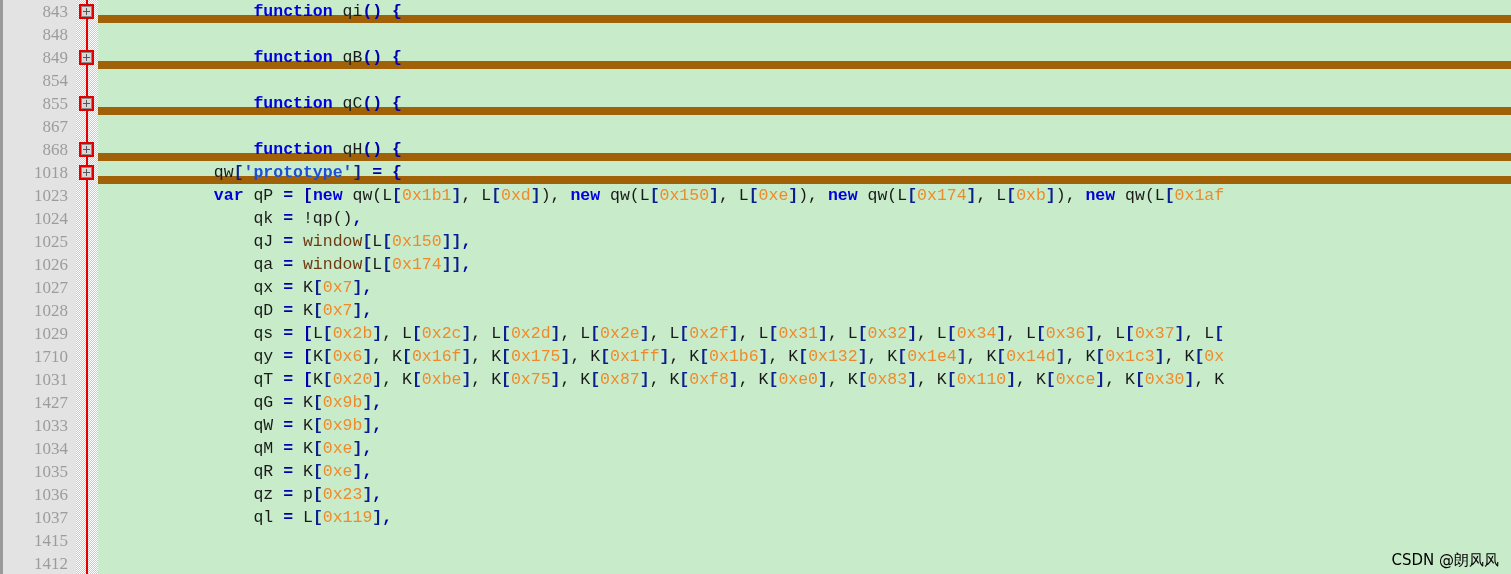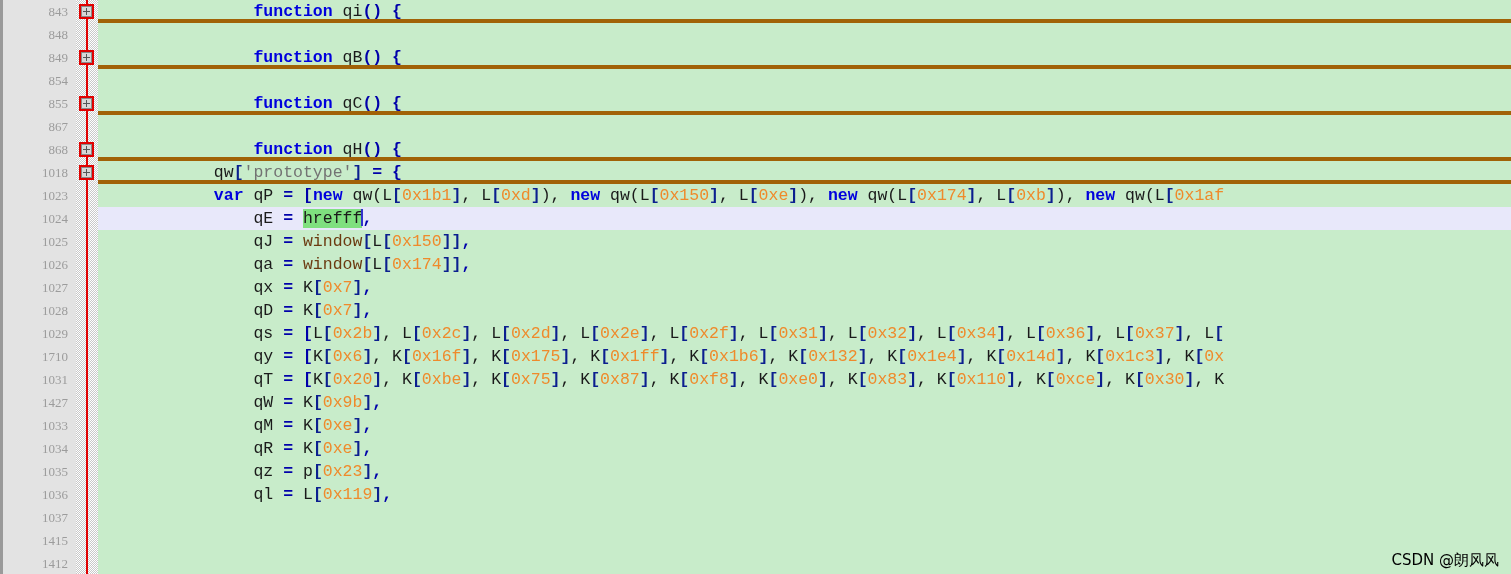--- a/index.html
+++ b/index.html
@@ -38,21 +38,21 @@
     left: 0;
     top: 0;
     width: 73px;
     height: 100%;
   }
   .linenum {
     height: 23px;
     line-height: 23px;
     text-align: right;
     padding-right: 8px;
-    font-size: 13px;
+    font-size: 17px;
     color: #9c9c9c;
     font-family: "Liberation Serif", "DejaVu Serif", serif;
     box-sizing: border-box;
     white-space: nowrap;
   }
 
   
   .fold-strip {
     position: absolute;
     left: 73px;
@@ -128,29 +128,29 @@
     font-size: 16.5px;
     white-space: pre;
     color: #1a1a1a;
     font-family: "Liberation Mono", "DejaVu Sans Mono", monospace;
     box-sizing: border-box;
   }
   .code-line.current {
     background: #e8e8fa;
   }
   .code-line.foldrule {
-    border-bottom: 4px solid #a16207;
+    border-bottom: 8px solid #a16207;
   }
 
   
   .t-kw      { color: #0000dd; font-weight: bold; }   
   .t-ident   { color: #1a1a1a; }
   .t-punct   { color: #0000aa; font-weight: bold; }   
   .t-num     { color: #ef8a2b; }                      
-  .t-str     { color: #737373; }                      
+  .t-str     { color: #1d4ed8; font-weight: bold; }                      
   .t-global  { color: #6b3a10; font-weight: normal; }   
   .t-plain   { color: #1a1a1a; }
   .t-bracket { color: #0b1f8f; font-weight: bold; }
 
   .sel {
     background: #7fe07f;
     color: #1a1a1a;
   }
   .caret {
     display: inline-block;
@@ -182,28 +182,29 @@
   <div class="code-area" id="code-area">
       <div class="code-line foldrule"><span class="t-plain">                </span><span class="t-kw">function</span><span class="t-ident"> qi</span><span class="t-punct">() {</span></div>
       <div class="code-line">&nbsp;</div>
       <div class="code-line foldrule"><span class="t-plain">                </span><span class="t-kw">function</span><span class="t-ident"> qB</span><span class="t-punct">() {</span></div>
       <div class="code-line">&nbsp;</div>
       <div class="code-line foldrule"><span class="t-plain">                </span><span class="t-kw">function</span><span class="t-ident"> qC</span><span class="t-punct">() {</span></div>
       <div class="code-line">&nbsp;</div>
       <div class="code-line foldrule"><span class="t-plain">                </span><span class="t-kw">function</span><span class="t-ident"> qH</span><span class="t-punct">() {</span></div>
       <div class="code-line foldrule"><span class="t-plain">            </span><span class="t-ident">qw</span><span class="t-bracket">[</span><span class="t-str">'prototype'</span><span class="t-bracket">]</span><span class="t-punct"> = {</span></div>
       <div class="code-line"><span class="t-plain">            </span><span class="t-kw">var</span><span class="t-ident"> qP </span><span class="t-punct">= [</span><span class="t-kw">new</span><span class="t-ident"> qw(L</span><span class="t-bracket">[</span><span class="t-num">0x1b1</span><span class="t-bracket">]</span><span class="t-ident">, L</span><span class="t-bracket">[</span><span class="t-num">0xd</span><span class="t-bracket">]</span><span class="t-ident">), </span><span class="t-kw">new</span><span class="t-ident"> qw(L</span><span class="t-bracket">[</span><span class="t-num">0x150</span><span class="t-bracket">]</span><span class="t-ident">, L</span><span class="t-bracket">[</span><span class="t-num">0xe</span><span class="t-bracket">]</span><span class="t-ident">), </span><span class="t-kw">new</span><span class="t-ident"> qw(L</span><span class="t-bracket">[</span><span class="t-num">0x174</span><span class="t-bracket">]</span><span class="t-ident">, L</span><span class="t-bracket">[</span><span class="t-num">0xb</span><span class="t-bracket">]</span><span class="t-ident">), </span><span class="t-kw">new</span><span class="t-ident"> qw(L</span><span class="t-bracket">[</span><span class="t-num">0x1af</span></div>
-      <div class="code-line current"><span class="t-plain">                </span><span class="t-ident">qE </span><span class="t-punct">= </span><span class="sel">hrefff</span><span class="caret"></span><span class="t-punct">,</span></div>
+      <div class="code-line"><span class="t-plain">                </span><span class="t-ident">qk </span><span class="t-punct">= </span><span class="t-ident">!qp()</span><span class="t-punct">,</span></div>
       <div class="code-line"><span class="t-plain">                </span><span class="t-ident">qJ </span><span class="t-punct">= </span><span class="t-global">window</span><span class="t-bracket">[</span><span class="t-ident">L</span><span class="t-bracket">[</span><span class="t-num">0x150</span><span class="t-bracket">]]</span><span class="t-punct">,</span></div>
       <div class="code-line"><span class="t-plain">                </span><span class="t-ident">qa </span><span class="t-punct">= </span><span class="t-global">window</span><span class="t-bracket">[</span><span class="t-ident">L</span><span class="t-bracket">[</span><span class="t-num">0x174</span><span class="t-bracket">]]</span><span class="t-punct">,</span></div>
       <div class="code-line"><span class="t-plain">                </span><span class="t-ident">qx </span><span class="t-punct">= </span><span class="t-ident">K</span><span class="t-bracket">[</span><span class="t-num">0x7</span><span class="t-bracket">]</span><span class="t-punct">,</span></div>
       <div class="code-line"><span class="t-plain">                </span><span class="t-ident">qD </span><span class="t-punct">= </span><span class="t-ident">K</span><span class="t-bracket">[</span><span class="t-num">0x7</span><span class="t-bracket">]</span><span class="t-punct">,</span></div>
       <div class="code-line"><span class="t-plain">                </span><span class="t-ident">qs </span><span class="t-punct">= [</span><span class="t-ident">L</span><span class="t-bracket">[</span><span class="t-num">0x2b</span><span class="t-bracket">]</span><span class="t-ident">, L</span><span class="t-bracket">[</span><span class="t-num">0x2c</span><span class="t-bracket">]</span><span class="t-ident">, L</span><span class="t-bracket">[</span><span class="t-num">0x2d</span><span class="t-bracket">]</span><span class="t-ident">, L</span><span class="t-bracket">[</span><span class="t-num">0x2e</span><span class="t-bracket">]</span><span class="t-ident">, L</span><span class="t-bracket">[</span><span class="t-num">0x2f</span><span class="t-bracket">]</span><span class="t-ident">, L</span><span class="t-bracket">[</span><span class="t-num">0x31</span><span class="t-bracket">]</span><span class="t-ident">, L</span><span class="t-bracket">[</span><span class="t-num">0x32</span><span class="t-bracket">]</span><span class="t-ident">, L</span><span class="t-bracket">[</span><span class="t-num">0x34</span><span class="t-bracket">]</span><span class="t-ident">, L</span><span class="t-bracket">[</span><span class="t-num">0x36</span><span class="t-bracket">]</span><span class="t-ident">, L</span><span class="t-bracket">[</span><span class="t-num">0x37</span><span class="t-bracket">]</span><span class="t-ident">, L</span><span class="t-bracket">[</span></div>
       <div class="code-line"><span class="t-plain">                </span><span class="t-ident">qy </span><span class="t-punct">= [</span><span class="t-ident">K</span><span class="t-bracket">[</span><span class="t-num">0x6</span><span class="t-bracket">]</span><span class="t-ident">, K</span><span class="t-bracket">[</span><span class="t-num">0x16f</span><span class="t-bracket">]</span><span class="t-ident">, K</span><span class="t-bracket">[</span><span class="t-num">0x175</span><span class="t-bracket">]</span><span class="t-ident">, K</span><span class="t-bracket">[</span><span class="t-num">0x1ff</span><span class="t-bracket">]</span><span class="t-ident">, K</span><span class="t-bracket">[</span><span class="t-num">0x1b6</span><span class="t-bracket">]</span><span class="t-ident">, K</span><span class="t-bracket">[</span><span class="t-num">0x132</span><span class="t-bracket">]</span><span class="t-ident">, K</span><span class="t-bracket">[</span><span class="t-num">0x1e4</span><span class="t-bracket">]</span><span class="t-ident">, K</span><span class="t-bracket">[</span><span class="t-num">0x14d</span><span class="t-bracket">]</span><span class="t-ident">, K</span><span class="t-bracket">[</span><span class="t-num">0x1c3</span><span class="t-bracket">]</span><span class="t-ident">, K</span><span class="t-bracket">[</span><span class="t-num">0x</span></div>
       <div class="code-line"><span class="t-plain">                </span><span class="t-ident">qT </span><span class="t-punct">= [</span><span class="t-ident">K</span><span class="t-bracket">[</span><span class="t-num">0x20</span><span class="t-bracket">]</span><span class="t-ident">, K</span><span class="t-bracket">[</span><span class="t-num">0xbe</span><span class="t-bracket">]</span><span class="t-ident">, K</span><span class="t-bracket">[</span><span class="t-num">0x75</span><span class="t-bracket">]</span><span class="t-ident">, K</span><span class="t-bracket">[</span><span class="t-num">0x87</span><span class="t-bracket">]</span><span class="t-ident">, K</span><span class="t-bracket">[</span><span class="t-num">0xf8</span><span class="t-bracket">]</span><span class="t-ident">, K</span><span class="t-bracket">[</span><span class="t-num">0xe0</span><span class="t-bracket">]</span><span class="t-ident">, K</span><span class="t-bracket">[</span><span class="t-num">0x83</span><span class="t-bracket">]</span><span class="t-ident">, K</span><span class="t-bracket">[</span><span class="t-num">0x110</span><span class="t-bracket">]</span><span class="t-ident">, K</span><span class="t-bracket">[</span><span class="t-num">0xce</span><span class="t-bracket">]</span><span class="t-ident">, K</span><span class="t-bracket">[</span><span class="t-num">0x30</span><span class="t-bracket">]</span><span class="t-ident">, K</span></div>
+      <div class="code-line"><span class="t-plain">                </span><span class="t-ident">qG </span><span class="t-punct">= </span><span class="t-ident">K</span><span class="t-bracket">[</span><span class="t-num">0x9b</span><span class="t-bracket">]</span><span class="t-punct">,</span></div>
       <div class="code-line"><span class="t-plain">                </span><span class="t-ident">qW </span><span class="t-punct">= </span><span class="t-ident">K</span><span class="t-bracket">[</span><span class="t-num">0x9b</span><span class="t-bracket">]</span><span class="t-punct">,</span></div>
       <div class="code-line"><span class="t-plain">                </span><span class="t-ident">qM </span><span class="t-punct">= </span><span class="t-ident">K</span><span class="t-bracket">[</span><span class="t-num">0xe</span><span class="t-bracket">]</span><span class="t-punct">,</span></div>
       <div class="code-line"><span class="t-plain">                </span><span class="t-ident">qR </span><span class="t-punct">= </span><span class="t-ident">K</span><span class="t-bracket">[</span><span class="t-num">0xe</span><span class="t-bracket">]</span><span class="t-punct">,</span></div>
       <div class="code-line"><span class="t-plain">                </span><span class="t-ident">qz </span><span class="t-punct">= </span><span class="t-ident">p</span><span class="t-bracket">[</span><span class="t-num">0x23</span><span class="t-bracket">]</span><span class="t-punct">,</span></div>
       <div class="code-line"><span class="t-plain">                </span><span class="t-ident">ql </span><span class="t-punct">= </span><span class="t-ident">L</span><span class="t-bracket">[</span><span class="t-num">0x119</span><span class="t-bracket">]</span><span class="t-punct">,</span></div>
     </div>
 
   <div class="gutter">
     <div class="linenum-col" id="linenum-col">
         <div class="linenum">843</div>

